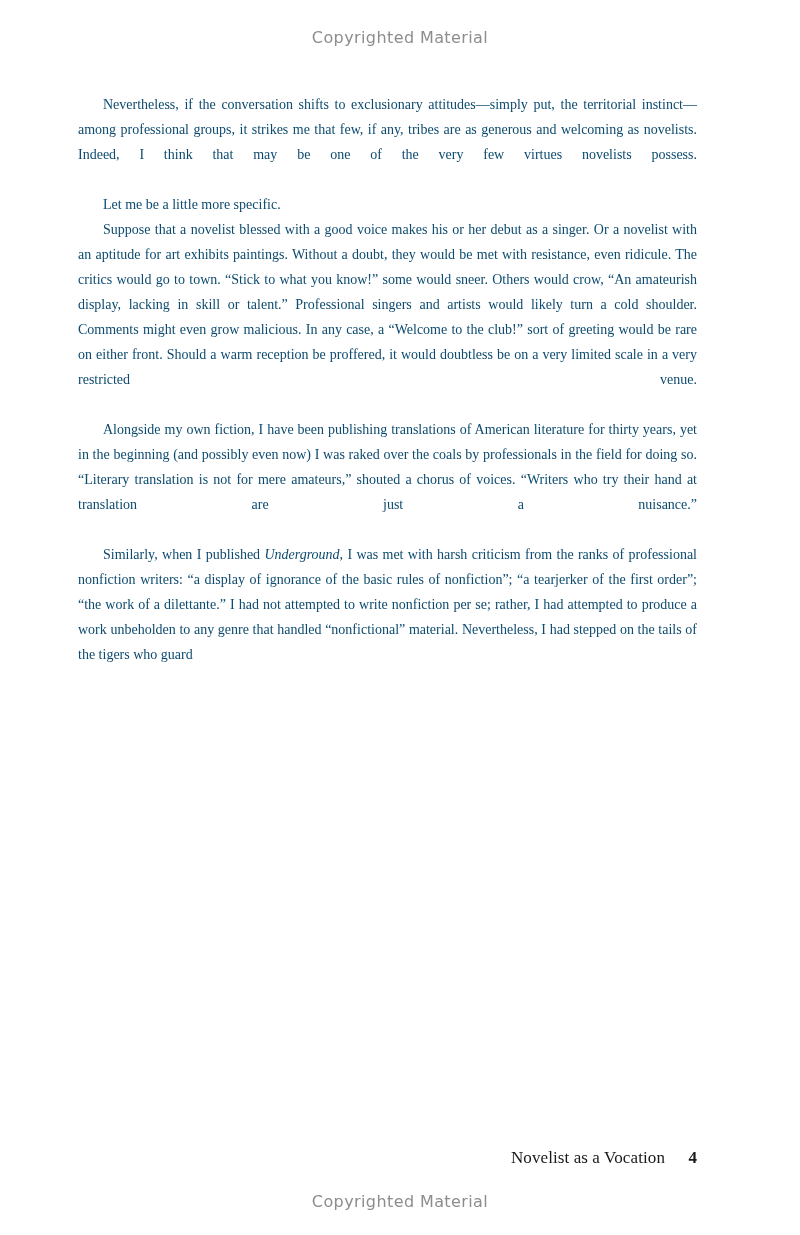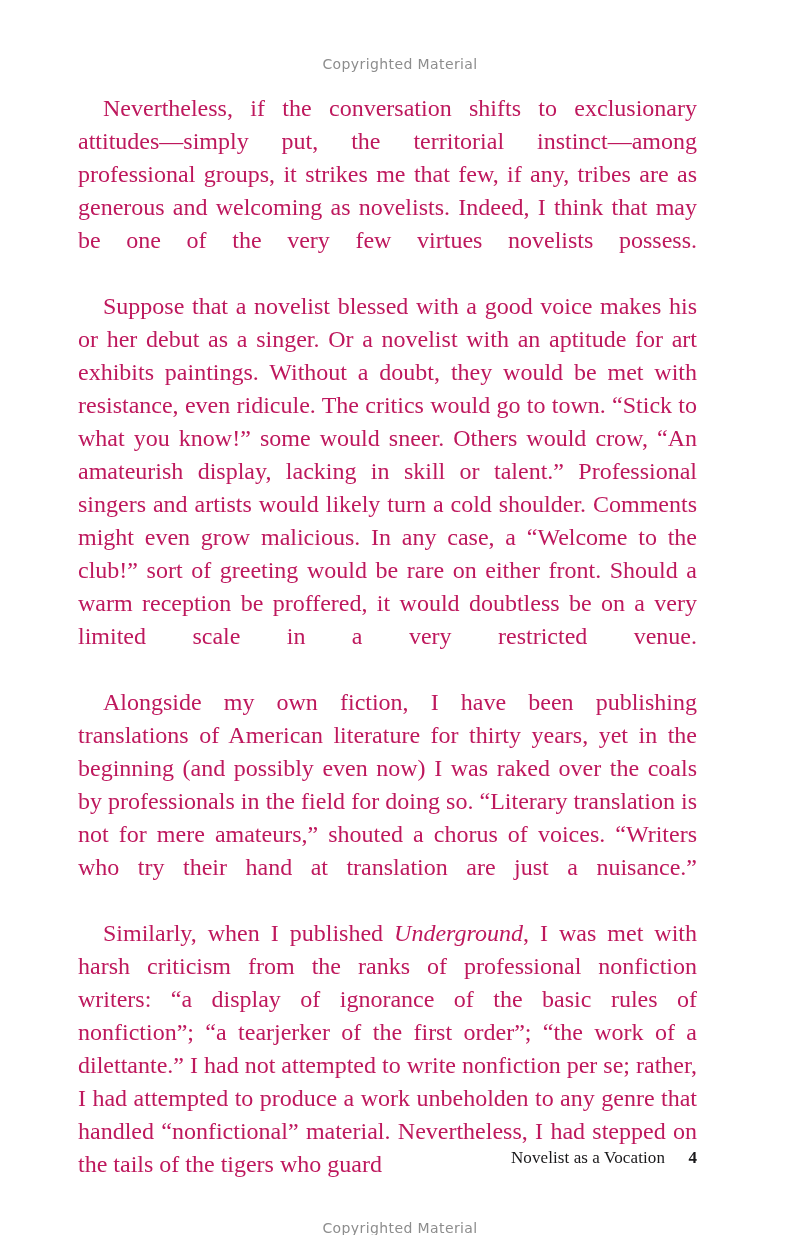--- a/index.html
+++ b/index.html
@@ -15,36 +15,35 @@
     overflow: hidden;
     font-family: "Liberation Serif", "DejaVu Serif", serif;
   }
 
   .watermark {
     position: absolute;
     left: 0;
     width: 800px;
     text-align: center;
     font-family: "DejaVu Sans", "Liberation Sans", sans-serif;
-    font-size: 14px;
+    font-size: 16px;
     letter-spacing: 0.4px;
     color: #8d8d8d;
-    margin-top: 28px;
   }
   .watermark-top { top: 28px; }
   .watermark-bottom { top: 1192px; }
 
   .body-text {
     position: absolute;
     left: 78px;
     top: 92px;
     width: 619px;
-    font-size: 24px;
-    line-height: 33px;
-    color: #be185d;
+    font-size: 14px;
+    line-height: 25px;
+    color: #0c4a6e;
     text-align: justify;
     text-justify: inter-word;
     -webkit-hyphens: none;
     hyphens: none;
   }
   .body-text p {
     margin: 0;
     text-indent: 25px;
   }
   
@@ -86,20 +85,21 @@
 </style>
 </head>
 <body>
 
 <div class="page">
 
   <div class="watermark watermark-top">Copyrighted Material</div>
 
   <div class="body-text">
     <p>Nevertheless, if the conversation shifts to exclusionary attitudes—simply put, the territorial instinct—among professional groups, it strikes me that few, if any, tribes are as generous and welcoming as novelists. Indeed, I think that may be one of the very few virtues novelists possess.</p>
+    <p class="no-stretch">Let me be a little more specific.</p>
     <p>Suppose that a novelist blessed with a good voice makes his or her debut as a singer. Or a novelist with an aptitude for art exhibits paintings. Without a doubt, they would be met with resistance, even ridicule. The critics would go to town. “Stick to what you know!” some would sneer. Others would crow, “An amateurish display, lacking in skill or talent.” Professional singers and artists would likely turn a cold shoulder. Comments might even grow malicious. In any case, a “Welcome to the club!” sort of greeting would be rare on either front. Should a warm reception be proffered, it would doubtless be on a very limited scale in a very restricted venue.</p>
     <p>Alongside my own fiction, I have been publishing translations of American literature for thirty years, yet in the beginning (and possibly even now) I was raked over the coals by professionals in the field for doing so. “Literary translation is not for mere amateurs,” shouted a chorus of voices. “Writers who try their hand at translation are just a nuisance.”</p>
     <p class="no-stretch"><span>Similarly, when I published </span><em>Underground</em><span>, I was met with harsh criticism from the ranks of professional nonfiction writers: “a display of ignorance of the basic rules of nonfiction”; “a tearjerker of the first order”; “the work of a dilettante.” I had not attempted to write nonfiction per se; rather, I had attempted to produce a work unbeholden to any genre that handled “nonfictional” material. Nevertheless, I had stepped on the tails of the tigers who guard</span></p>
   </div>
 
   <div class="footer">
     <span class="footer-title">Novelist as a Vocation</span>
     <span class="footer-page">4</span>
   </div>
 

